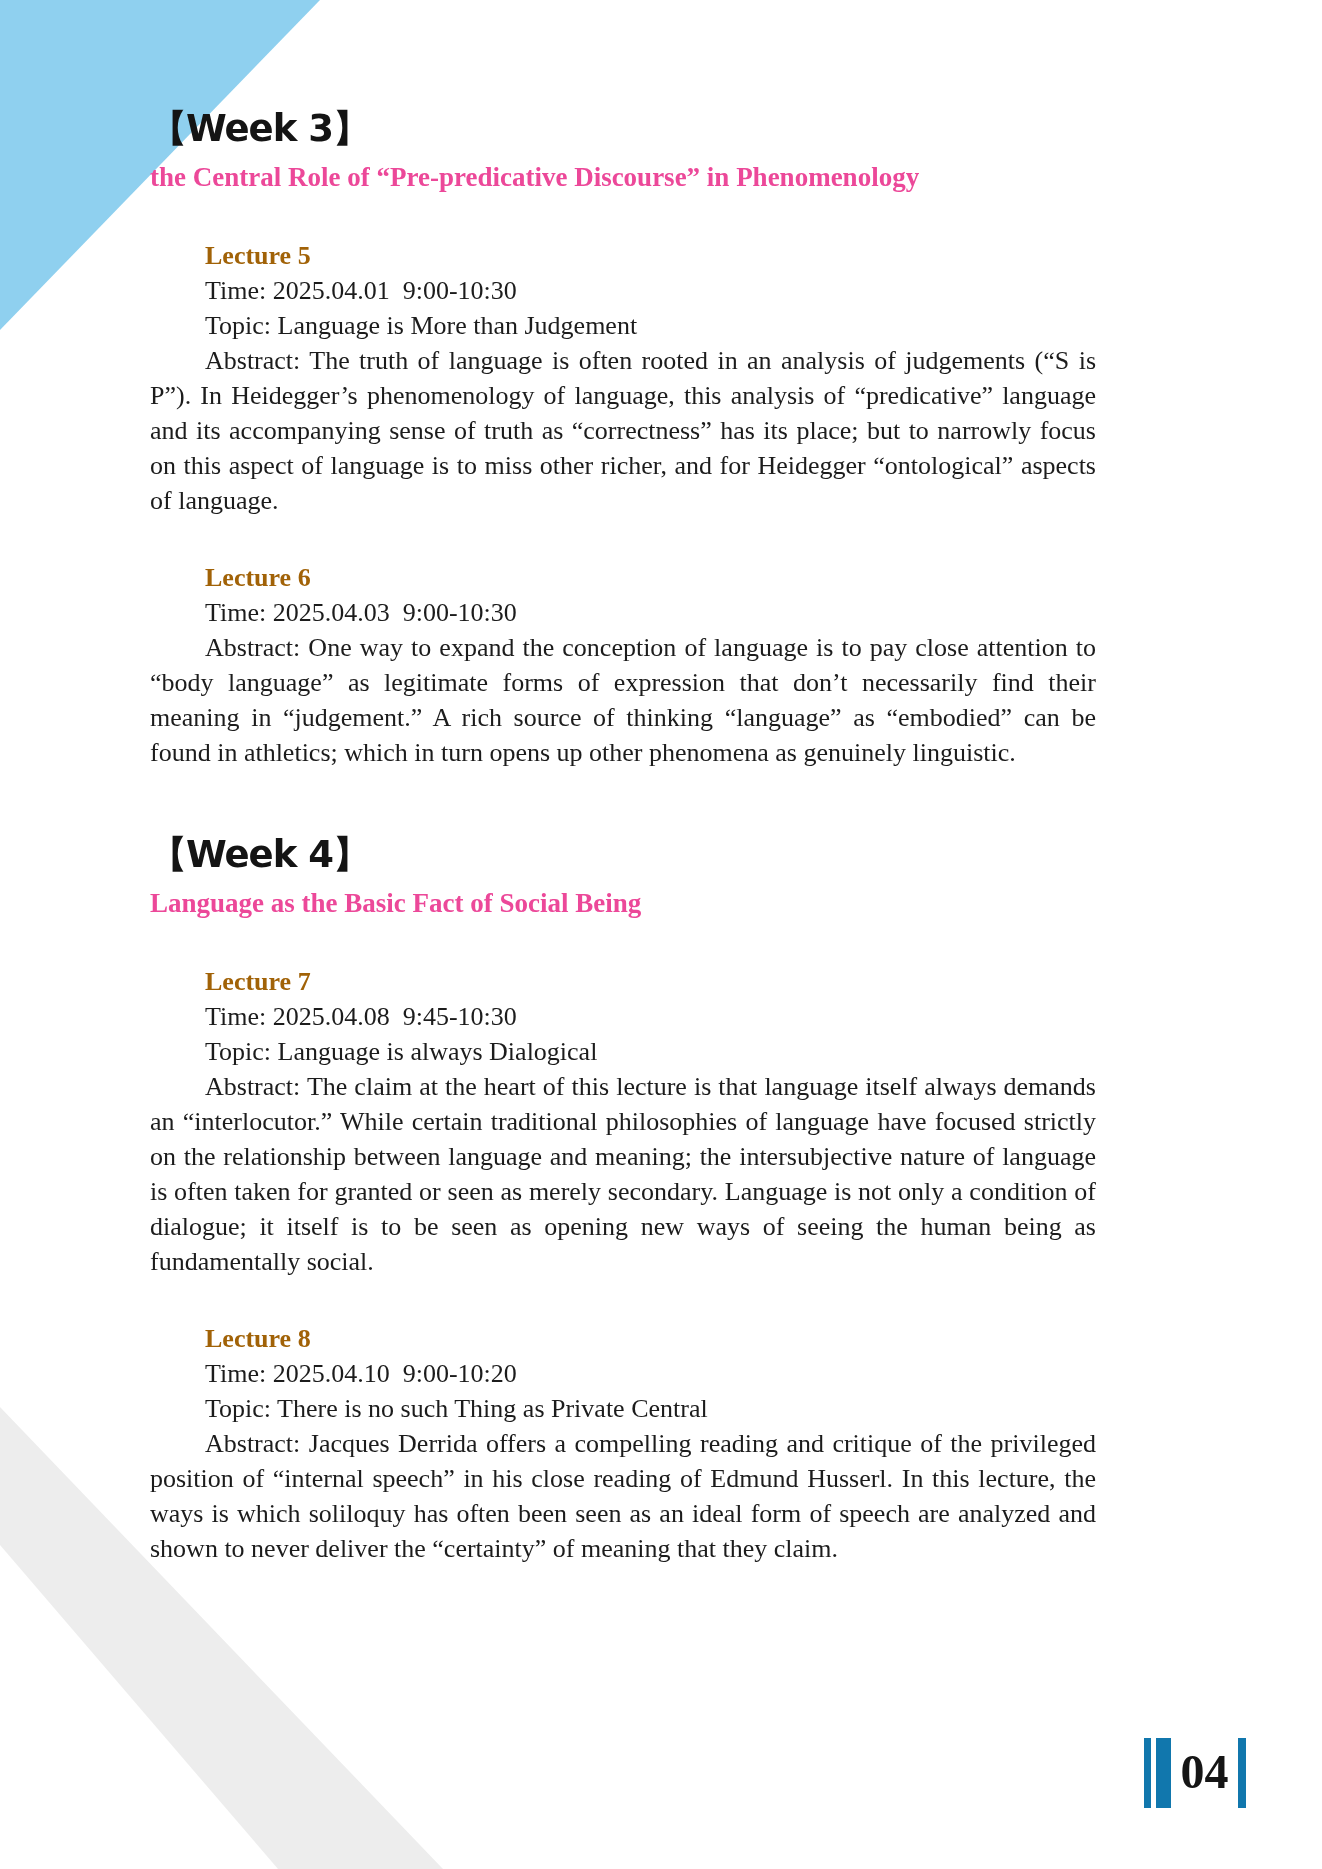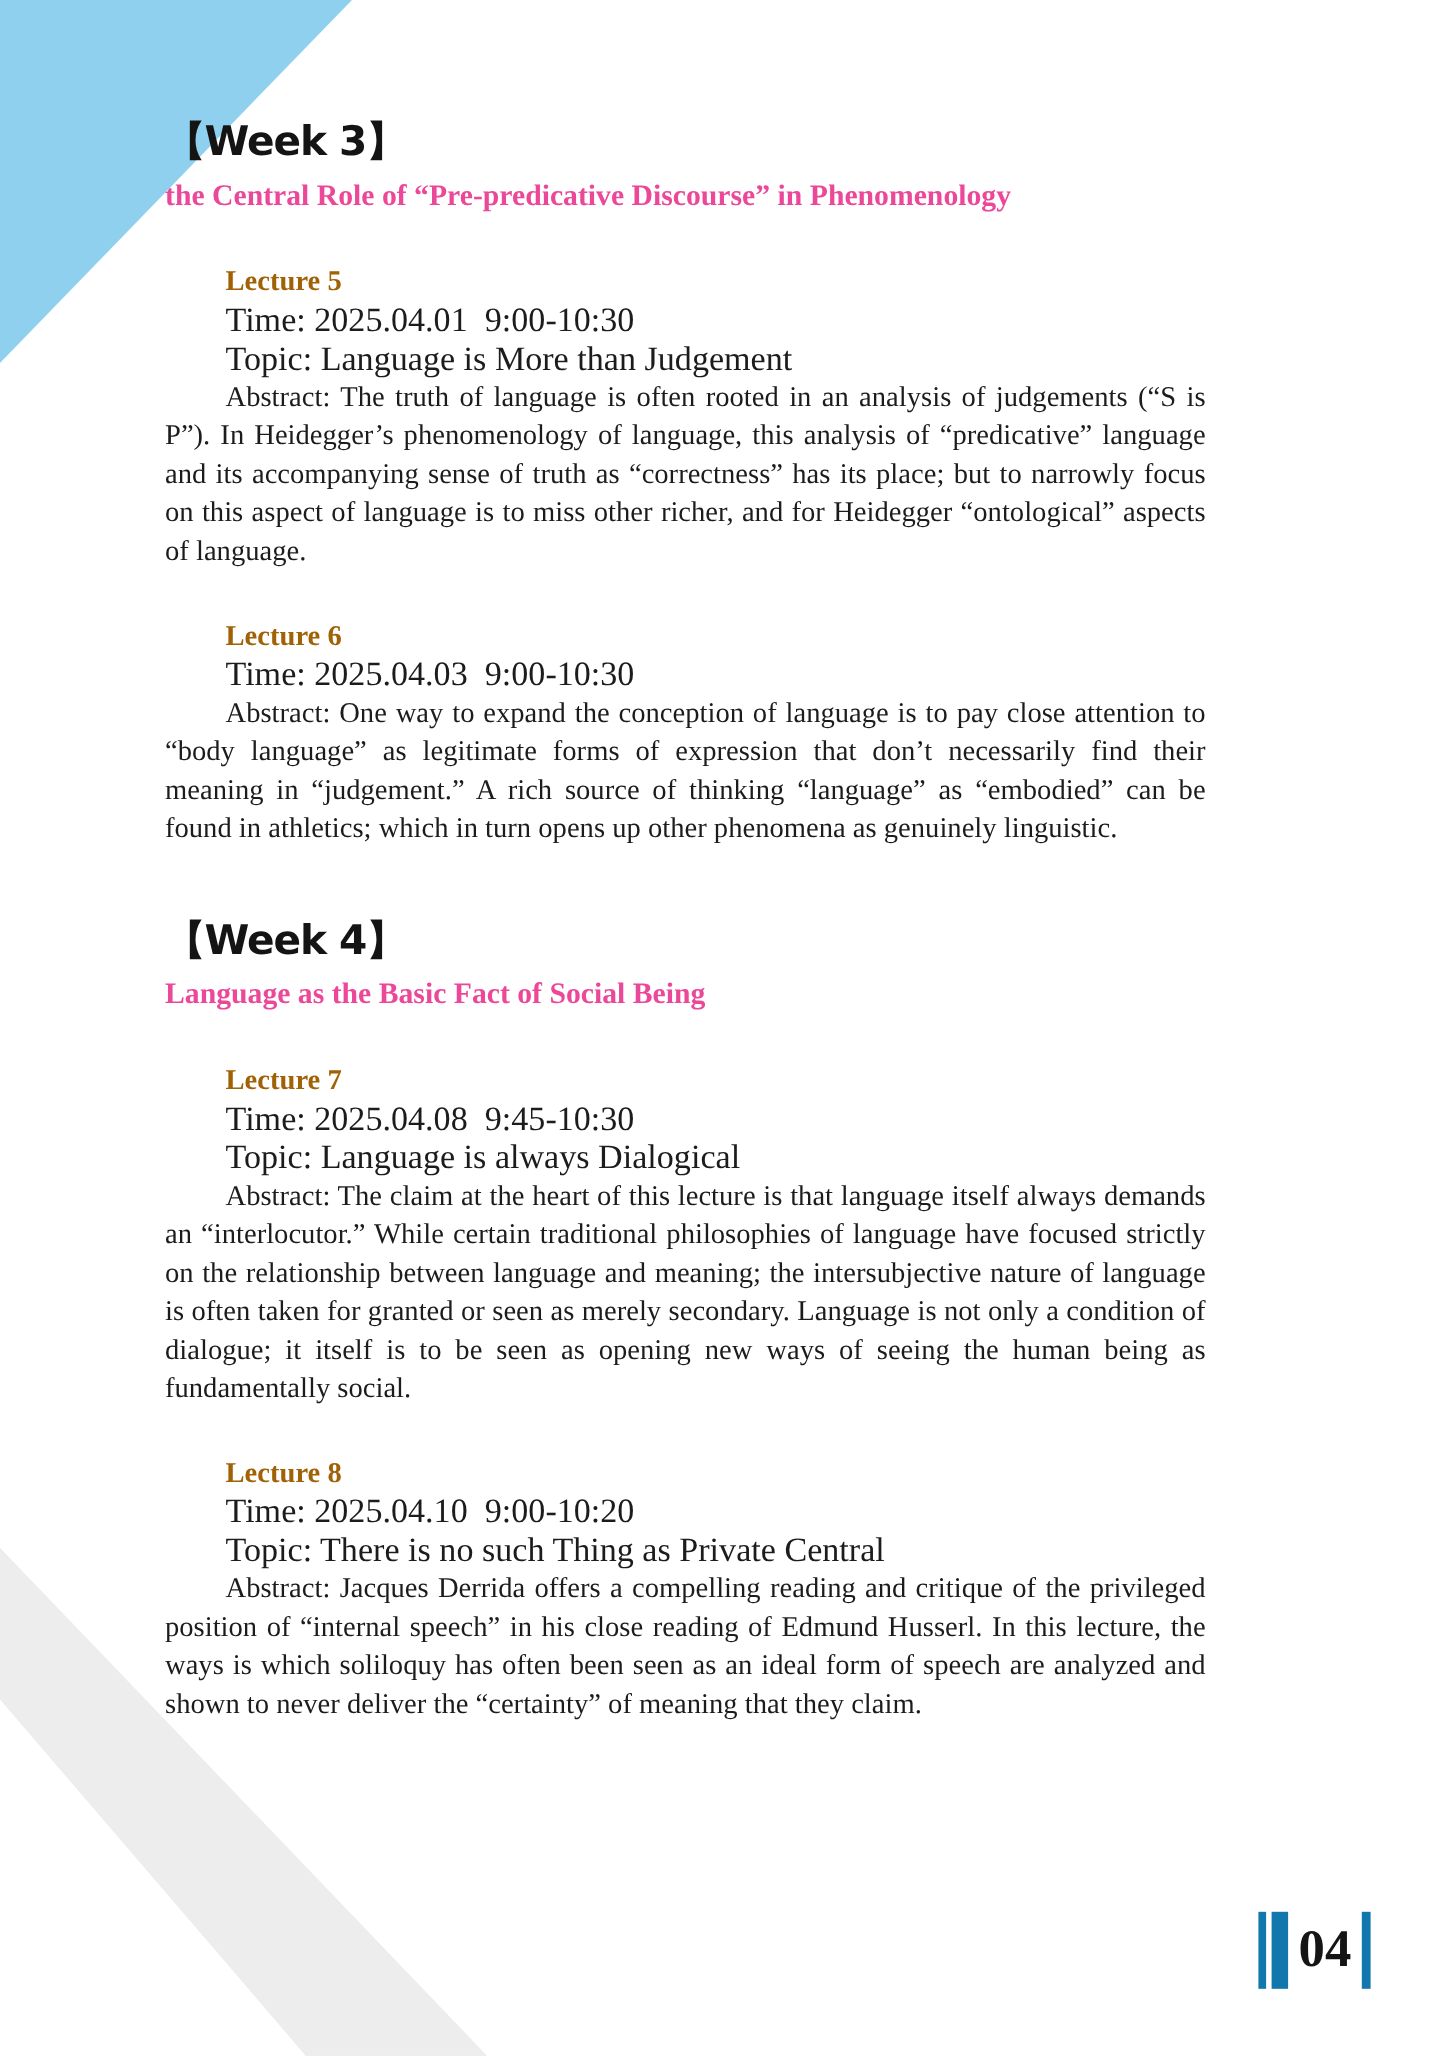--- a/index.html
+++ b/index.html
@@ -50,21 +50,21 @@
   .week + .week { margin-top: 62px; }
   .lecture { margin-top: 42px; }
   .lec-title {
     font-size: 26px;
     font-weight: 700;
     line-height: 35px;
     padding-left: 55px;
     color: #a16207;
   }
   .lec-line {
-    font-size: 31px;
+    font-size: 26px;
     line-height: 35px;
     padding-left: 55px;
   }
   .lec-time { white-space: pre-wrap; }
   .lec-abstract {
     font-size: 26px;
     line-height: 35px;
     text-align: justify;
     text-indent: 55px;
   }

